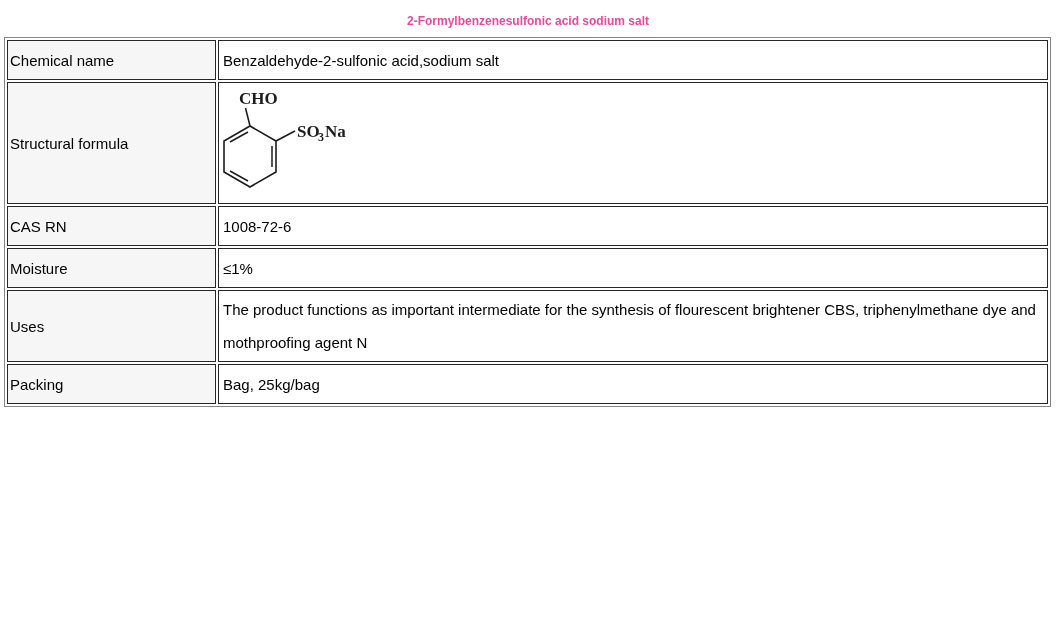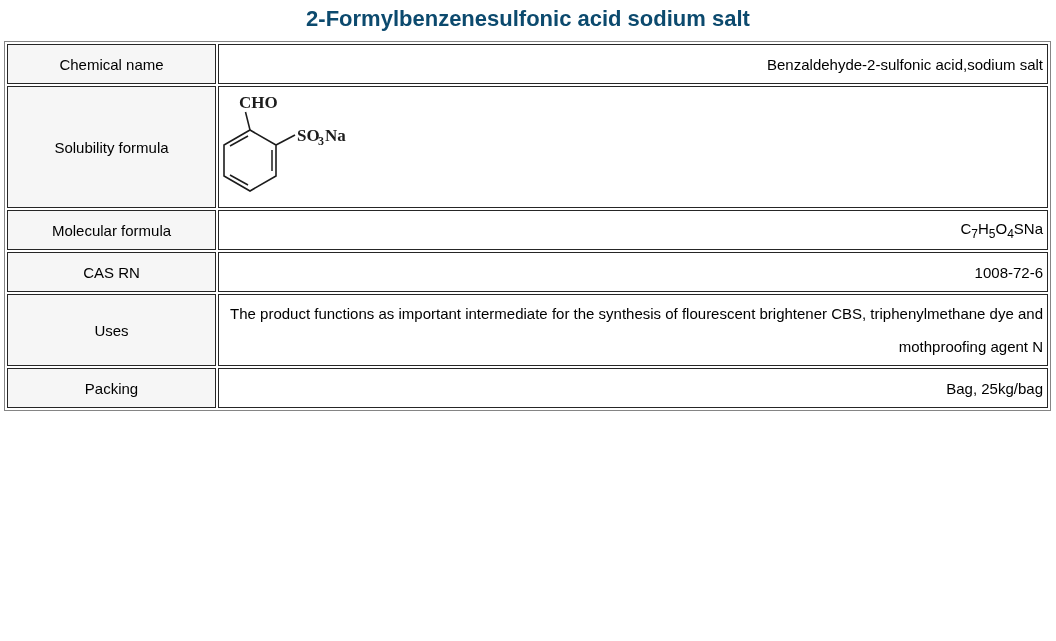--- a/index.html
+++ b/index.html
@@ -7,47 +7,46 @@
     padding: 0;
     background: #ffffff;
     font-family: "Liberation Sans", sans-serif;
     color: #000000;
   }
   .page {
     width: 1056px;
   }
   h1.title {
     text-align: center;
-    font-size: 22px;
+    font-size: 12px;
     font-weight: bold;
-    color: #0c4a6e;
-    margin: 6px 0 9px 0;
+    color: #ec4899;
+    margin: 14px 0 9px 0;
   }
   table.spec {
     margin-left: 4px;
     width: 1047px;
     border-collapse: separate;
     border-spacing: 2px;
     border: 1px solid #858585;
     background: #ffffff;
   }
   td {
     border: 1px solid #262626;
     font-size: 15px;
     vertical-align: middle;
   }
   td.label {
     width: 203px;
     background: #f6f6f6;
-    text-align: center;
     padding: 0 2px;
   }
   td.value {
     background: #ffffff;
-    text-align: right;
+    text-align: left;
     padding: 1px 4px;
   }
   tr.single td { height: 36px; }
   tr.structural td { height: 118px; }
   tr.uses td { height: 68px; }
   tr.uses td.value { line-height: 33px; }
   td.value.struct-cell {
     vertical-align: top;
     padding: 2px 16px 0 0;
   }
@@ -68,21 +67,21 @@
   <h1 class="title">2-Formylbenzenesulfonic acid sodium salt</h1>
 
   <table class="spec">
     <tbody>
         <tr class="single">
       <td class="label">Chemical name</td>
       <td class="value">Benzaldehyde-2-sulfonic acid,sodium salt</td>
     </tr>
 
     <tr class="structural">
-      <td class="label">Solubility formula</td>
+      <td class="label">Structural formula</td>
       <td class="value struct-cell">
         <svg class="structure" width="260" height="114" viewBox="0 0 260 114">
 
           <text x="20" y="19" font-size="17">CHO</text>
 
           <line x1="26.5" y1="23" x2="31" y2="41" stroke="#1c1c1c" stroke-width="1.6"></line>
 
           <path d="M31,41 L57,56 L57,87 L31,102 L5,87 L5,56 Z" fill="none" stroke="#1c1c1c" stroke-width="1.6"></path>
 
           <line x1="29" y1="47" x2="11" y2="57" stroke="#1c1c1c" stroke-width="1.5"></line>
@@ -91,36 +90,34 @@
 
           <line x1="57" y1="56" x2="76" y2="46" stroke="#1c1c1c" stroke-width="1.6"></line>
 
           <text x="78" y="52" font-size="17">SO</text>
           <text x="99" y="56" font-size="12">3</text>
           <text x="106" y="52" font-size="17">Na</text>
         </svg>
       </td>
     </tr>
 
-    <tr class="single">
-      <td class="label">Molecular formula</td>
-      <td class="value">
-        <span class="mf"><span>C</span><sub>7</sub><span>H</span><sub>5</sub><span>O</span><sub>4</sub><span>SNa</span></span>
-      </td>
-    </tr>
 
     <tr class="single">
       <td class="label">CAS RN</td>
       <td class="value">1008-72-6</td>
     </tr>
 
 
 
 
 
+    <tr class="single">
+      <td class="label">Moisture</td>
+      <td class="value">≤1%</td>
+    </tr>
 
 
     <tr class="uses">
       <td class="label">Uses</td>
       <td class="value">The product functions as important intermediate for the synthesis of flourescent brightener CBS, triphenylmethane dye and mothproofing agent N</td>
     </tr>
 
     <tr class="single">
       <td class="label">Packing</td>
       <td class="value">Bag, 25kg/bag</td>

